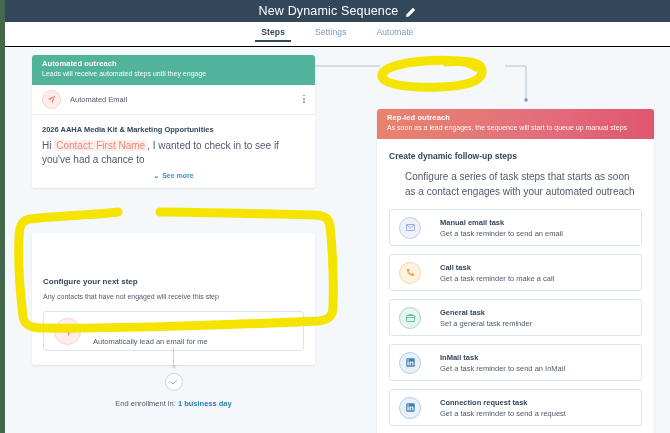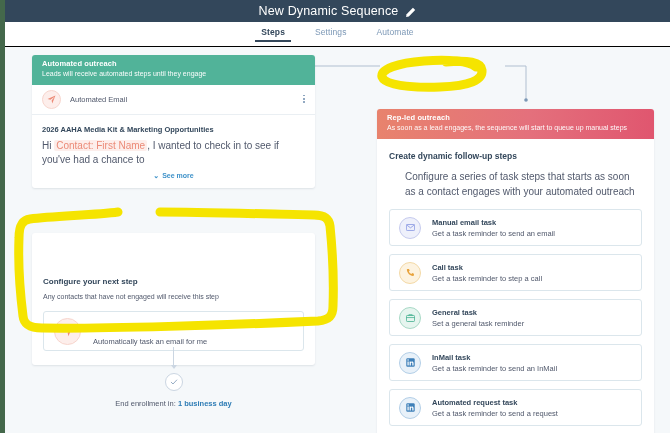--- a/index.html
+++ b/index.html
@@ -131,21 +131,21 @@
   .banner.red {
     background: linear-gradient(90deg, #e8836d 0%, #e4707c 55%, #e0566f 100%);
   }
   .right-body { padding: 12px 12px 10px 12px; }
   .right-title { font-size: 8.5px; font-weight: bold; color: #33475b; }
   .right-sub { font-size: 10px; color: #51596c; margin-top: 8px; line-height: 1.5; margin-left: 16px; }
 
   .task-list { margin-top: 10px; display: flex; flex-direction: column; gap: 8px; }
   .task-row {
     border: 1px solid #dbe6ec; border-radius: 3px; height: 37px;
-    display: flex; align-items: center; padding: 12px 9px; background: #ffffff;
+    display: flex; align-items: center; padding: 12px 9px; background: #ffffff; gap: 8px;
   }
   .task-icon {
     width: 22px; height: 22px; border-radius: 50%; flex: none;
     display: flex; align-items: center; justify-content: center;
   }
   .task-text { margin-left: 11px; }
   .task-title { font-size: 7.5px; font-weight: bold; color: #33475b; }
   .task-desc { font-size: 7.5px; color: #51596c; margin-top: 2px; }
 
   
@@ -241,21 +241,21 @@
         <div class="configure-title">Configure your next step</div>
         <div class="configure-sub">Any contacts that have not engaged will receive this step</div>
         <div class="option-row">
           <span class="option-icon">
             <svg viewBox="0 0 16 16" width="11" height="11">
               <path d="M15 1 1 7.2 6 8.6 13.6 3.1 8.2 9.7 9.4 15z" fill="#ec8a76"></path>
             </svg>
           </span>
           <span class="option-text">
             <span class="option-title">Automated email</span>
-            <span class="option-desc" style="display:block">Automatically task an email for me</span>
+            <span class="option-desc" style="display:block">Automatically lead an email for me</span>
           </span>
         </div>
       </div>
     </div>
 
     <div class="enroll-wrap">
       <div class="enroll-line"></div>
       <div class="enroll-arrow"></div>
       <div class="enroll-circle">
         <svg viewBox="0 0 16 16" width="8" height="8">
@@ -294,21 +294,21 @@
             </div>
 
             <div class="task-row">
               <span class="task-icon" style="background:#fdf3e0;border:1px solid #f3d9a6">
                 <svg viewBox="0 0 16 16" width="9" height="9">
                   <path d="M3 1.6 5.4 1.6 6.6 4.7 5 6.1C5.8 8 7.6 9.8 9.6 10.6L11 9 14.1 10.2 14.1 12.6C14.1 13.6 13.3 14.3 12.4 14.2 6.7 13.6 2.1 9 1.5 3.3 1.4 2.4 2.1 1.6 3 1.6z" fill="#e8a33d"></path>
                 </svg>
               </span>
               <span class="task-text">
                 <span class="task-title" style="display:block">Call task</span>
-                <span class="task-desc" style="display:block">Get a task reminder to step a call</span>
+                <span class="task-desc" style="display:block">Get a task reminder to make a call</span>
               </span>
             </div>
 
             <div class="task-row">
               <span class="task-icon" style="background:#e6f5ef;border:1px solid #a8d9c6">
                 <svg viewBox="0 0 16 14" width="9" height="8">
                   <rect x="0.8" y="2.5" width="14.4" height="10.7" rx="1.5" fill="none" stroke="#3fae8c" stroke-width="1.4"></rect>
                   <path d="M5 2.5 5 1.2 11 1.2 11 2.5" fill="none" stroke="#3fae8c" stroke-width="1.4"></path>
                   <line x1="0.8" y1="6.2" x2="15.2" y2="6.2" stroke="#3fae8c" stroke-width="1.3"></line>
                 </svg>
@@ -337,21 +337,21 @@
             <div class="task-row">
               <span class="task-icon" style="background:#e8f1f9;border:1px solid #b3cfe7">
                 <svg viewBox="0 0 16 16" width="9" height="9">
                   <rect x="0.5" y="0.5" width="15" height="15" rx="2.2" fill="#3d7fb8"></rect>
                   <rect x="2.6" y="6.2" width="2.2" height="7" fill="#ffffff"></rect>
                   <circle cx="3.7" cy="3.6" r="1.3" fill="#ffffff"></circle>
                   <path d="M6.4 6.2h2.1v1c.4-.7 1.2-1.2 2.2-1.2 1.7 0 2.7 1 2.7 3v4.2h-2.2V9.5c0-1-.4-1.5-1.2-1.5-.8 0-1.4.5-1.4 1.6v3.6H6.4z" fill="#ffffff"></path>
                 </svg>
               </span>
               <span class="task-text">
-                <span class="task-title" style="display:block">Automated request task</span>
+                <span class="task-title" style="display:block">Connection request task</span>
                 <span class="task-desc" style="display:block">Get a task reminder to send a request</span>
               </span>
             </div>
 
           </div>
         </div>
       </div>
     </div>
 
   </div>

